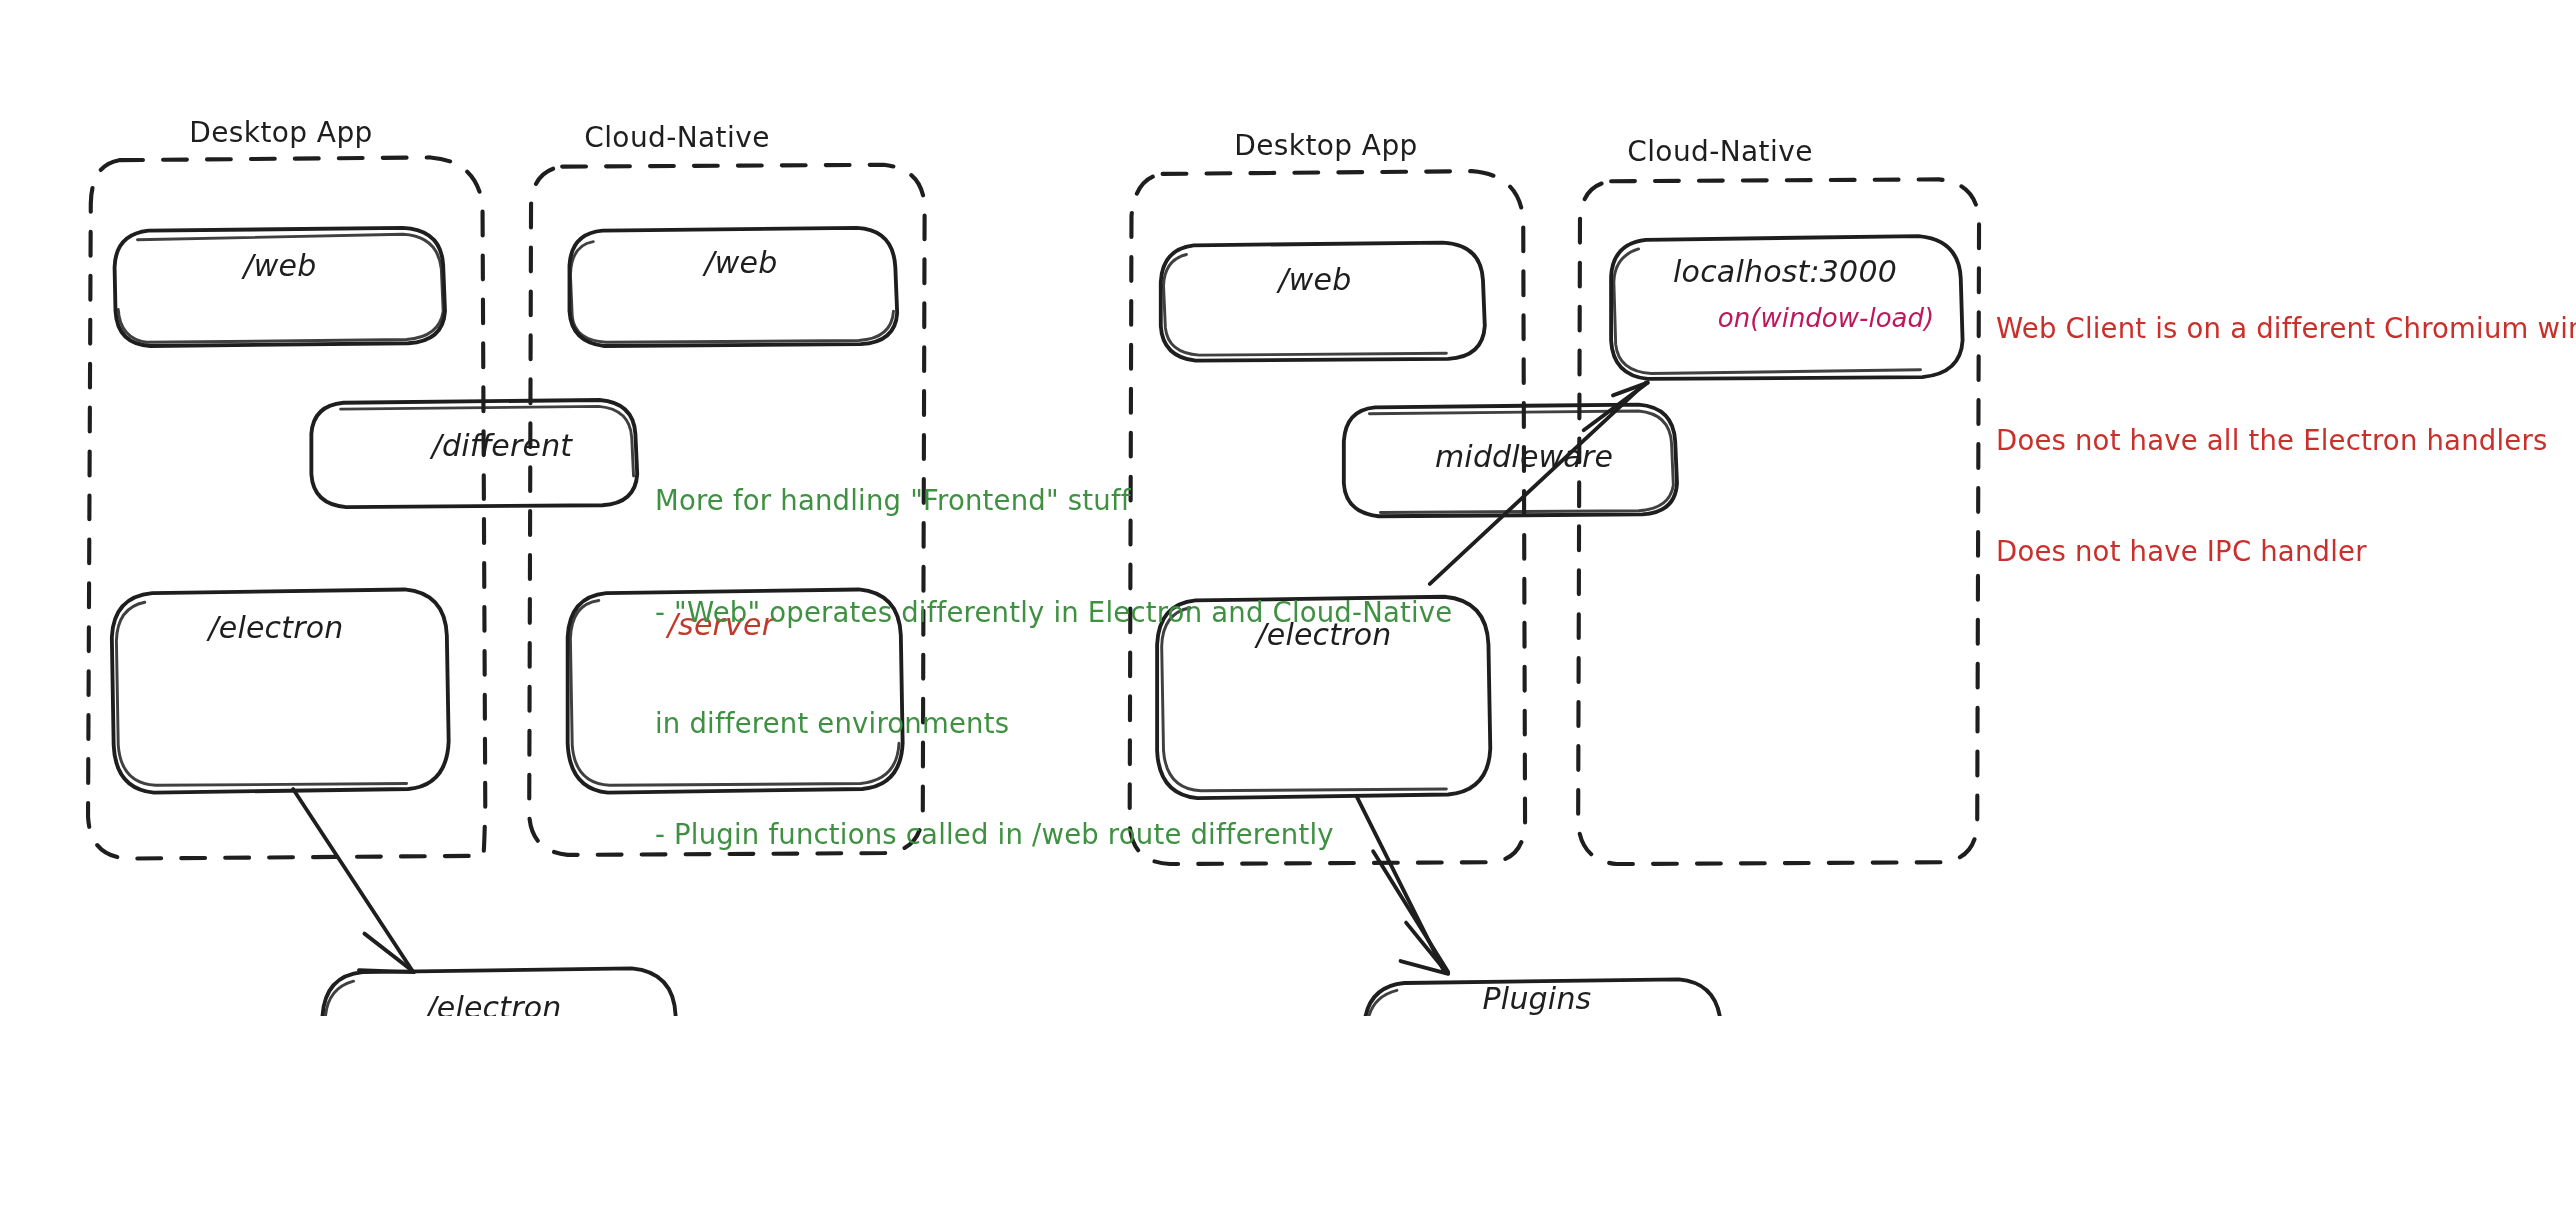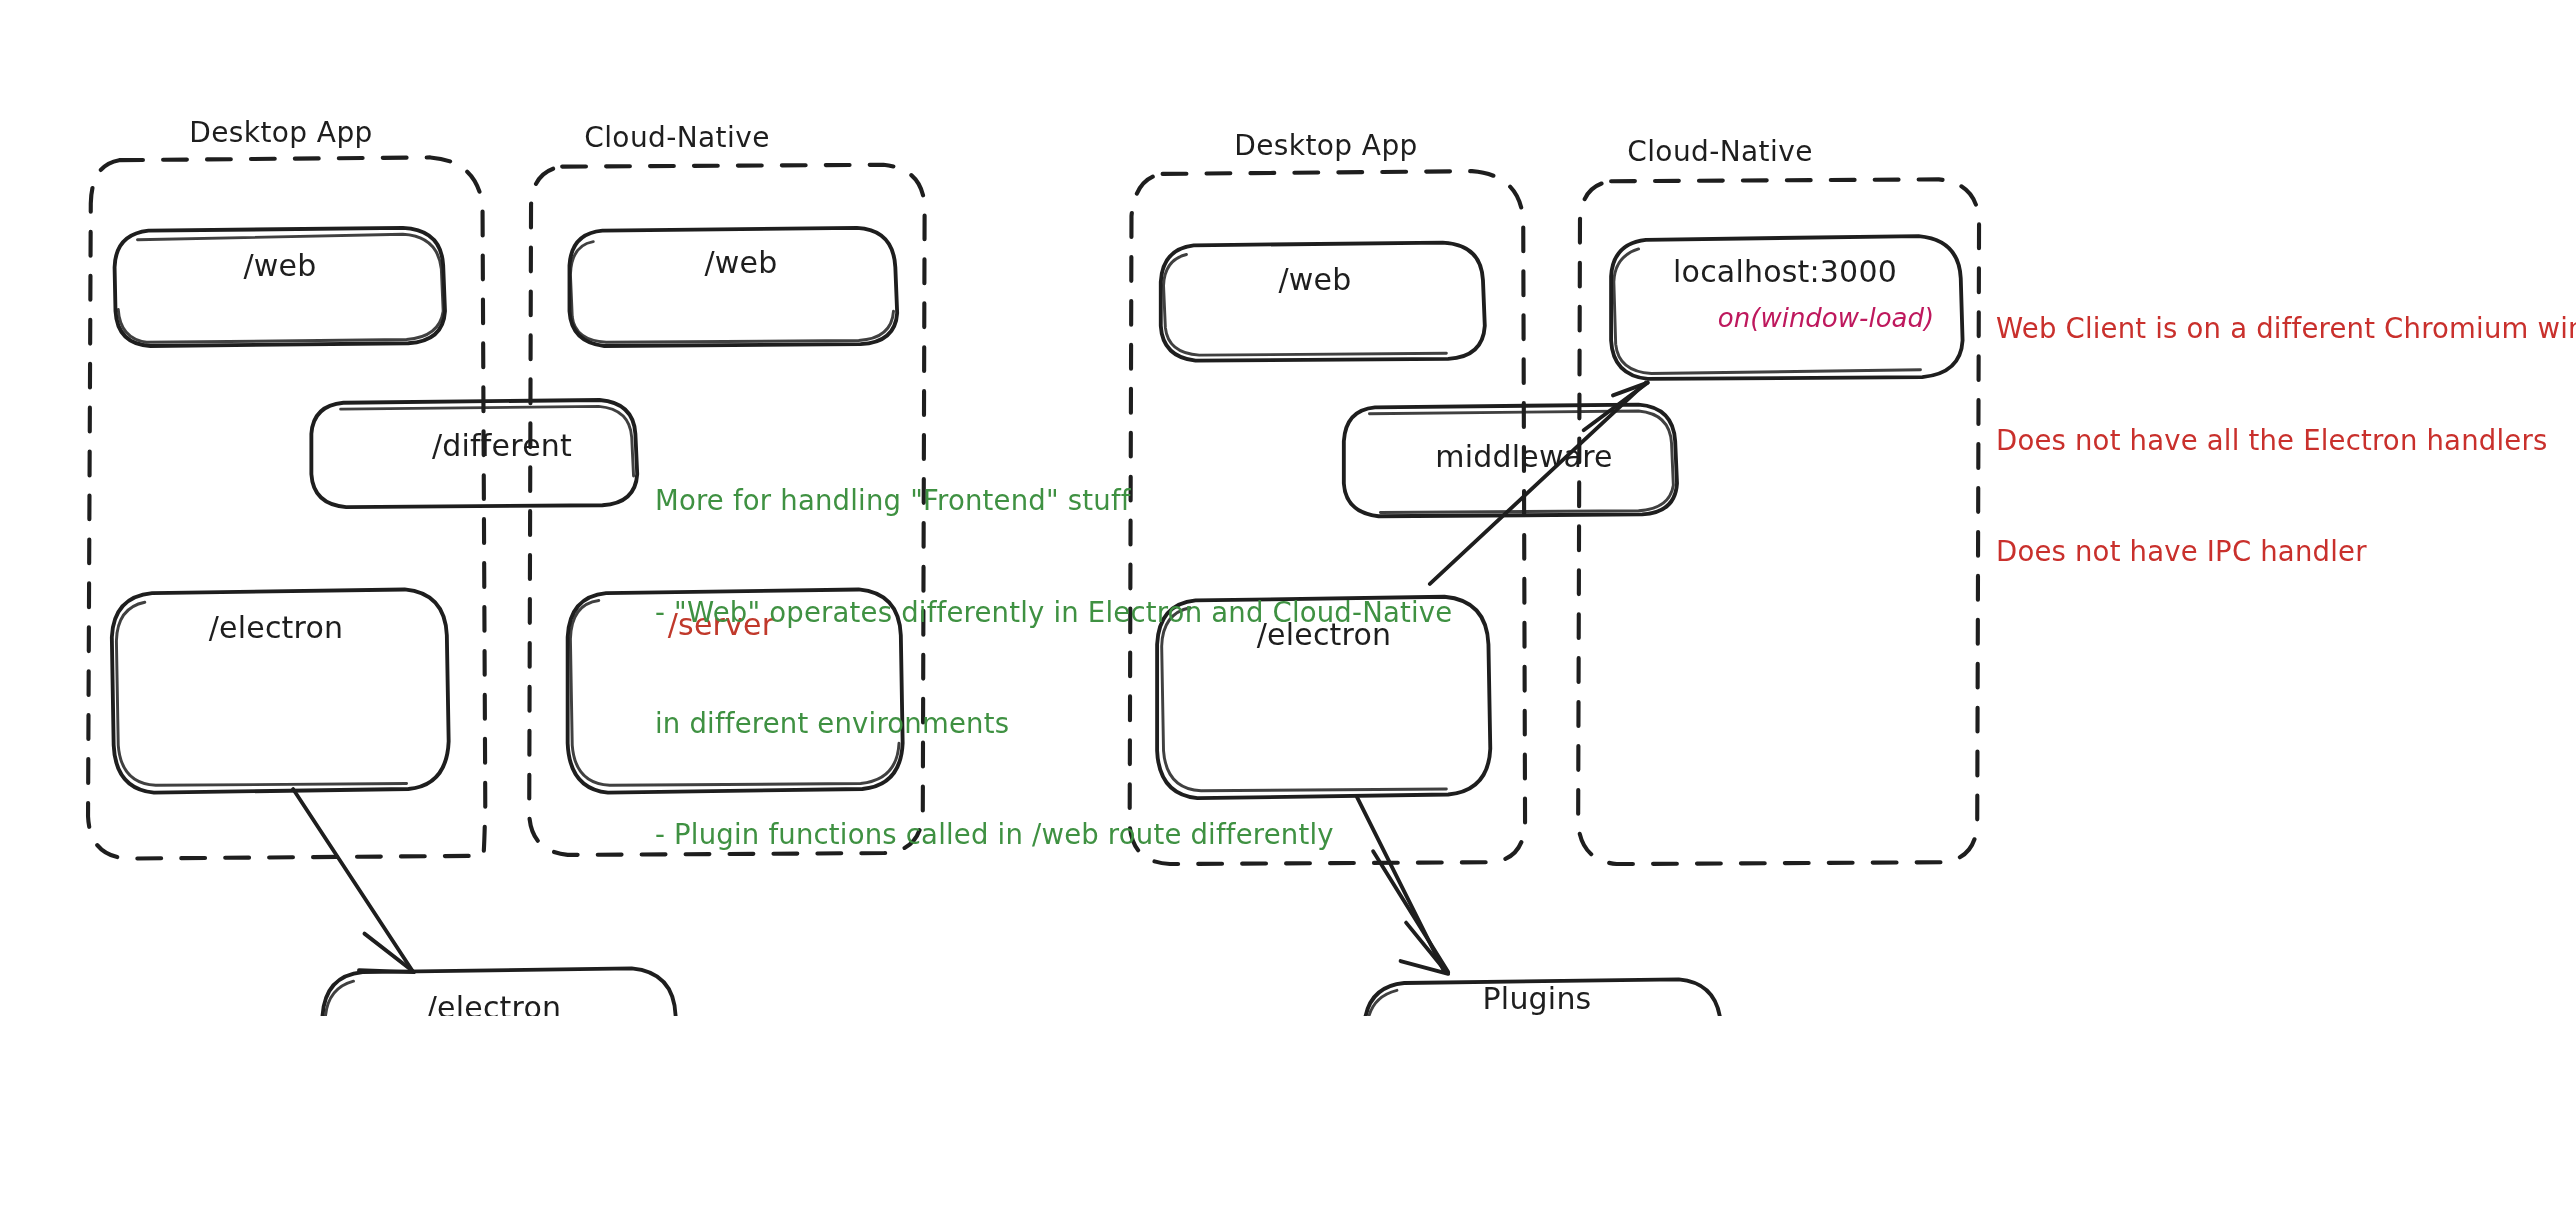--- a/index.html
+++ b/index.html
@@ -35,20 +35,21 @@
     font-size: 28px;
     letter-spacing: 0.4px;
     text-align: center;
     transform: translateX(-50%);
   }
   .box-title {
     font-size: 30px;
     text-align: center;
     transform: translateX(-50%);
     letter-spacing: 0.2px;
+    font-style: italic;
   }
   .box-title.red { color: #c0392b; }
   .note {
     font-size: 27.5px;
     line-height: 1.35;
     letter-spacing: 0.2px;
   }
   .note.green { color: #3f9142; }
   .note.red   { color: #c9302c; }
   .note-sub {

